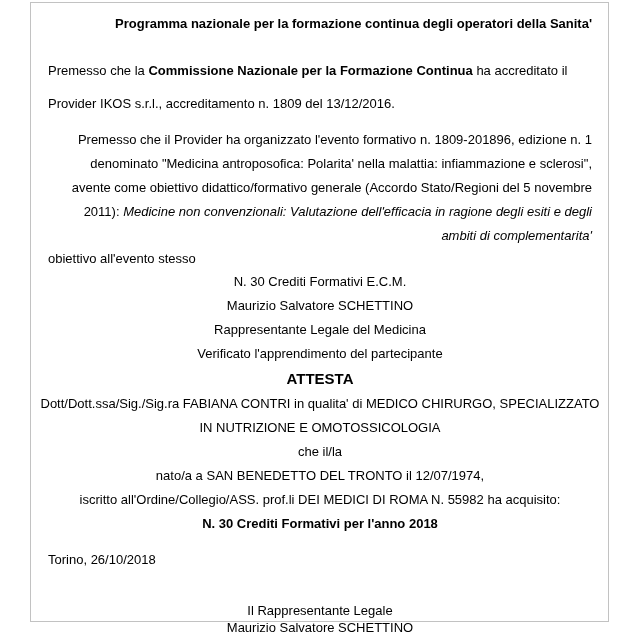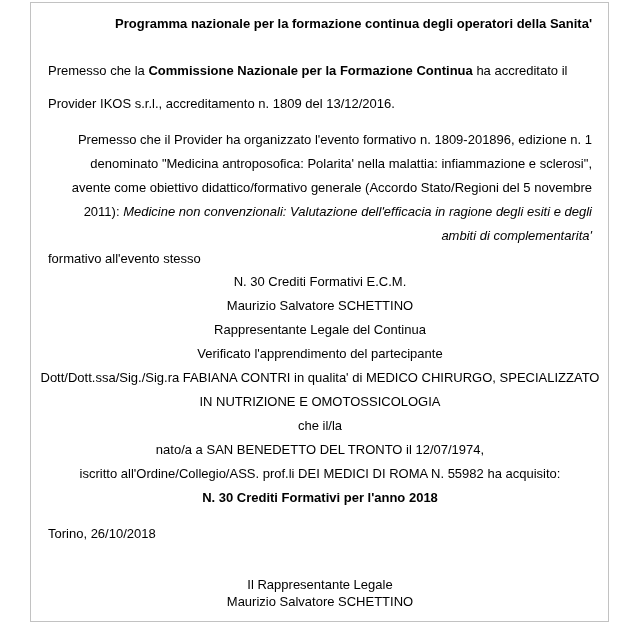--- a/index.html
+++ b/index.html
@@ -98,27 +98,28 @@
 <div class="page-frame"></div>
 
 <div class="content">
 
   <div class="title">Programma nazionale per la formazione continua degli operatori della Sanita'</div>
 
   <p class="p1"><span>Premesso che la </span><b>Commissione Nazionale per la Formazione Continua</b><span> ha accreditato il Provider IKOS s.r.l., accreditamento n. 1809 del 13/12/2016.</span></p>
 
   <p class="p2"><span>Premesso che il Provider ha organizzato l'evento formativo n. 1809-201896, edizione n. 1 denominato "Medicina antroposofica: Polarita' nella malattia: infiammazione e sclerosi", avente come obiettivo didattico/formativo generale (Accordo Stato/Regioni del 5 novembre 2011): </span><i>Medicine non convenzionali: Valutazione dell'efficacia in ragione degli esiti e degli ambiti di complementarita'</i></p>
 
-  <p class="p3">formativo all'evento stesso</p>
+  <p class="p3">obiettivo all'evento stesso</p>
 
   <div class="center-block">
     <div class="cline">N. 30 Crediti Formativi E.C.M.</div>
     <div class="cline">Maurizio Salvatore SCHETTINO</div>
-    <div class="cline">Rappresentante Legale del Continua</div>
+    <div class="cline">Rappresentante Legale del Medicina</div>
     <div class="cline">Verificato l'apprendimento del partecipante</div>
+    <div class="cline attesta">ATTESTA</div>
     <div class="cline wide">Dott/Dott.ssa/Sig./Sig.ra FABIANA CONTRI in qualita' di MEDICO CHIRURGO, SPECIALIZZATO IN NUTRIZIONE E OMOTOSSICOLOGIA</div>
     <div class="cline">che il/la</div>
     <div class="cline">nato/a a SAN BENEDETTO DEL TRONTO il 12/07/1974,</div>
     <div class="cline">iscritto all'Ordine/Collegio/ASS. prof.li DEI MEDICI DI ROMA N. 55982 ha acquisito:</div>
     <div class="cline bold">N. 30 Crediti Formativi per l'anno 2018</div>
   </div>
 
   <div class="place-date">Torino, 26/10/2018</div>
 
   <div class="sig">

